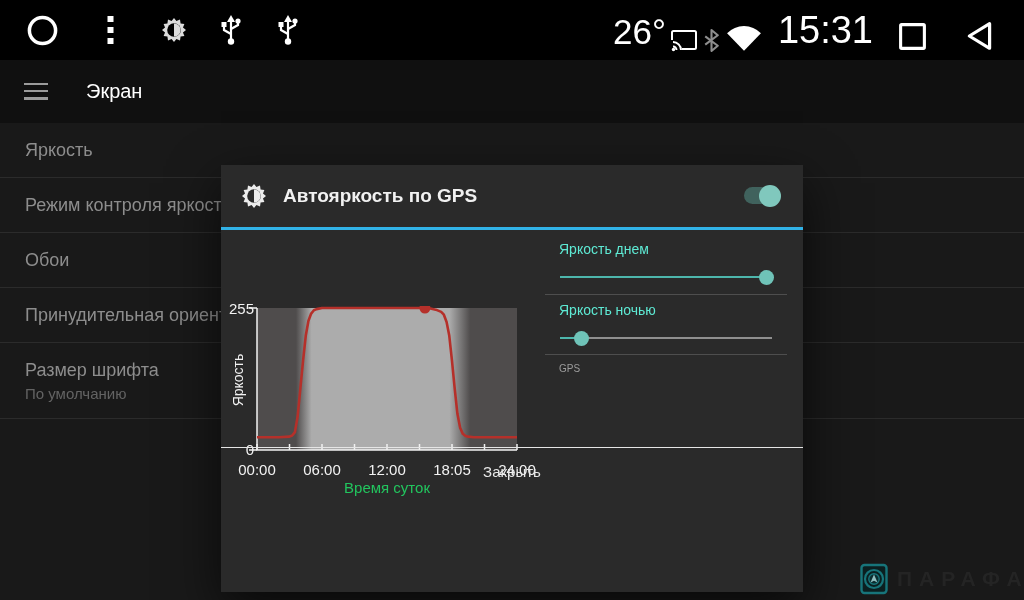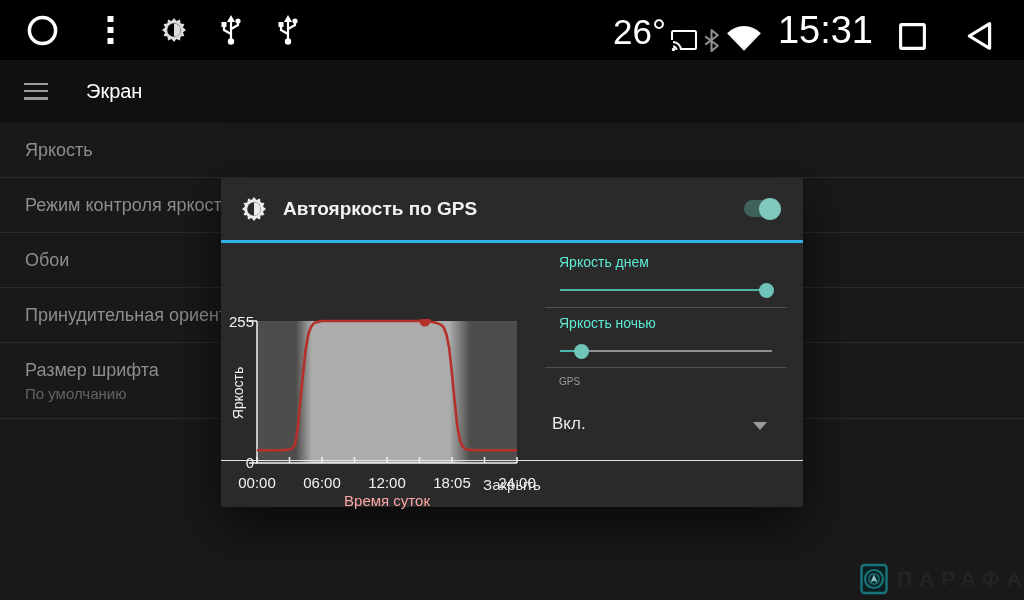--- a/index.html
+++ b/index.html
@@ -24,42 +24,42 @@
   .hamburger span:nth-child(1){top:0;} .hamburger span:nth-child(2){top:7.4px;} .hamburger span:nth-child(3){top:14.8px;}
   .toolbar-title { margin-left:36px; font-size:20px; font-weight:500; color:#ffffff; }
 
   .settings-list { position:absolute; top:123px; left:0; width:1024px; }
   .srow { border-bottom:1px solid #2b2b2b; padding-left:25px; display:flex; flex-direction:column; justify-content:center; }
   .srow.h55 { height:55px; } .srow.h76 { height:76px; }
   .srow .lab { font-size:18px; color:#8d8d8d; white-space:nowrap; }
   .srow .sub { font-size:15px; color:#636363; margin-top:4px; }
 
   
-  .dialog { position:absolute; left:221px; top:178px; width:582px; height:329px; background:#2a2a2a;
+  .dialog { position:absolute; left:221px; top:165px; width:582px; height:427px; background:#2a2a2a;
             box-shadow:0 18px 48px rgba(0,0,0,.65); }
   .dlg-header { position:absolute; left:0; top:0; width:582px; height:62px; display:flex; align-items:center; }
   .dlg-accent { position:absolute; left:0; top:62px; width:582px; height:3px; }
   .dlg-title { margin-left:17px; font-size:19px; font-weight:700; color:#f1f1f1; }
   .dlg-icon { margin-left:21px; width:24px; height:24px; }
 
   .toggle { position:absolute; left:523px; top:22px; width:34px; height:17px; border-radius:9px;
             background:#555; cursor:pointer; }
   .toggle .knob { position:absolute; top:-2.5px; right:18px; width:22px; height:22px; border-radius:50%; background:#bbb; }
   .toggle.on { background:#40625d; }
   .toggle.on .knob { right:-3px; background:#80c8bd; }
 
   
   .chart { position:absolute; left:0; top:65px; width:324px; height:217px; }
   .ytick { position:absolute; left:0; width:33px; text-align:right; font-size:15px; color:#f2f2f2; line-height:16px; }
   .ytick.max { top:71px; } .ytick.min { top:212px; }
   .ylabel { position:absolute; left:-13px; top:142px; width:60px; text-align:center; font-size:14px; color:#f2f2f2;
             transform:rotate(-90deg); transform-origin:center; }
   #plot-svg { position:absolute; left:26px; top:76px; }
   .xticks span { position:absolute; top:231px; width:52px; text-align:center; font-size:15px; color:#f2f2f2; }
-  .xlabel { position:absolute; left:86px; top:249px; width:160px; text-align:center; font-size:15px; color:#fca5a5; }
+  .xlabel { position:absolute; left:86px; top:249px; width:160px; text-align:center; font-size:15px; color:#22c55e; }
 
   
   .controls { position:absolute; left:324px; top:65px; width:258px; height:217px; }
   .ctl-label { position:absolute; left:14px; font-size:14px; color:#5eead4; }
   .hr { position:absolute; left:0; width:242px; height:1px; background:#4e4e4e; }
   .slider { position:absolute; left:15px; width:212px; height:16px; cursor:pointer; }
   .sl-track { position:absolute; left:0; right:0; top:7px; height:2px; background:#8f8f8f; }
   .sl-fill { position:absolute; left:0; top:7px; height:2px; background:#4db6ac; }
   .sl-thumb { position:absolute; top:0.5px; width:15px; height:15px; border-radius:50%; background:#6fc3b8; }
   .gps-label { position:absolute; left:14px; font-size:10px; color:#9c9c9c; }
@@ -254,24 +254,20 @@
       </div>
       <div class="hr" style="top:64px"></div>
       <div class="ctl-label" style="top:72px">Яркость ночью</div>
       <div class="slider" id="night-slider" style="top:100px">
         <div class="sl-track"></div>
           <div class="sl-fill" style="width: 10%;"></div>
           <div class="sl-thumb" style="left: calc(10% - 7px);"></div>
       </div>
       <div class="hr" style="top:124px"></div>
       <div class="gps-label" style="top:133px">GPS</div>
-      <div class="spinner">
-        <span class="val">Вкл.</span>
-        <span class="arrow"></span>
-      </div>
     </div>
 
     <div class="dlg-footer">
       <span class="txt">Закрыть</span>
     </div>
   </div>
 
   <div class="watermark">
     <svg width="28" height="32" viewBox="0 0 28 32">
       <rect x="1.5" y="2" width="25" height="28" rx="3" stroke="#17747a" stroke-width="2.4" fill="#0b1f20"></rect>

